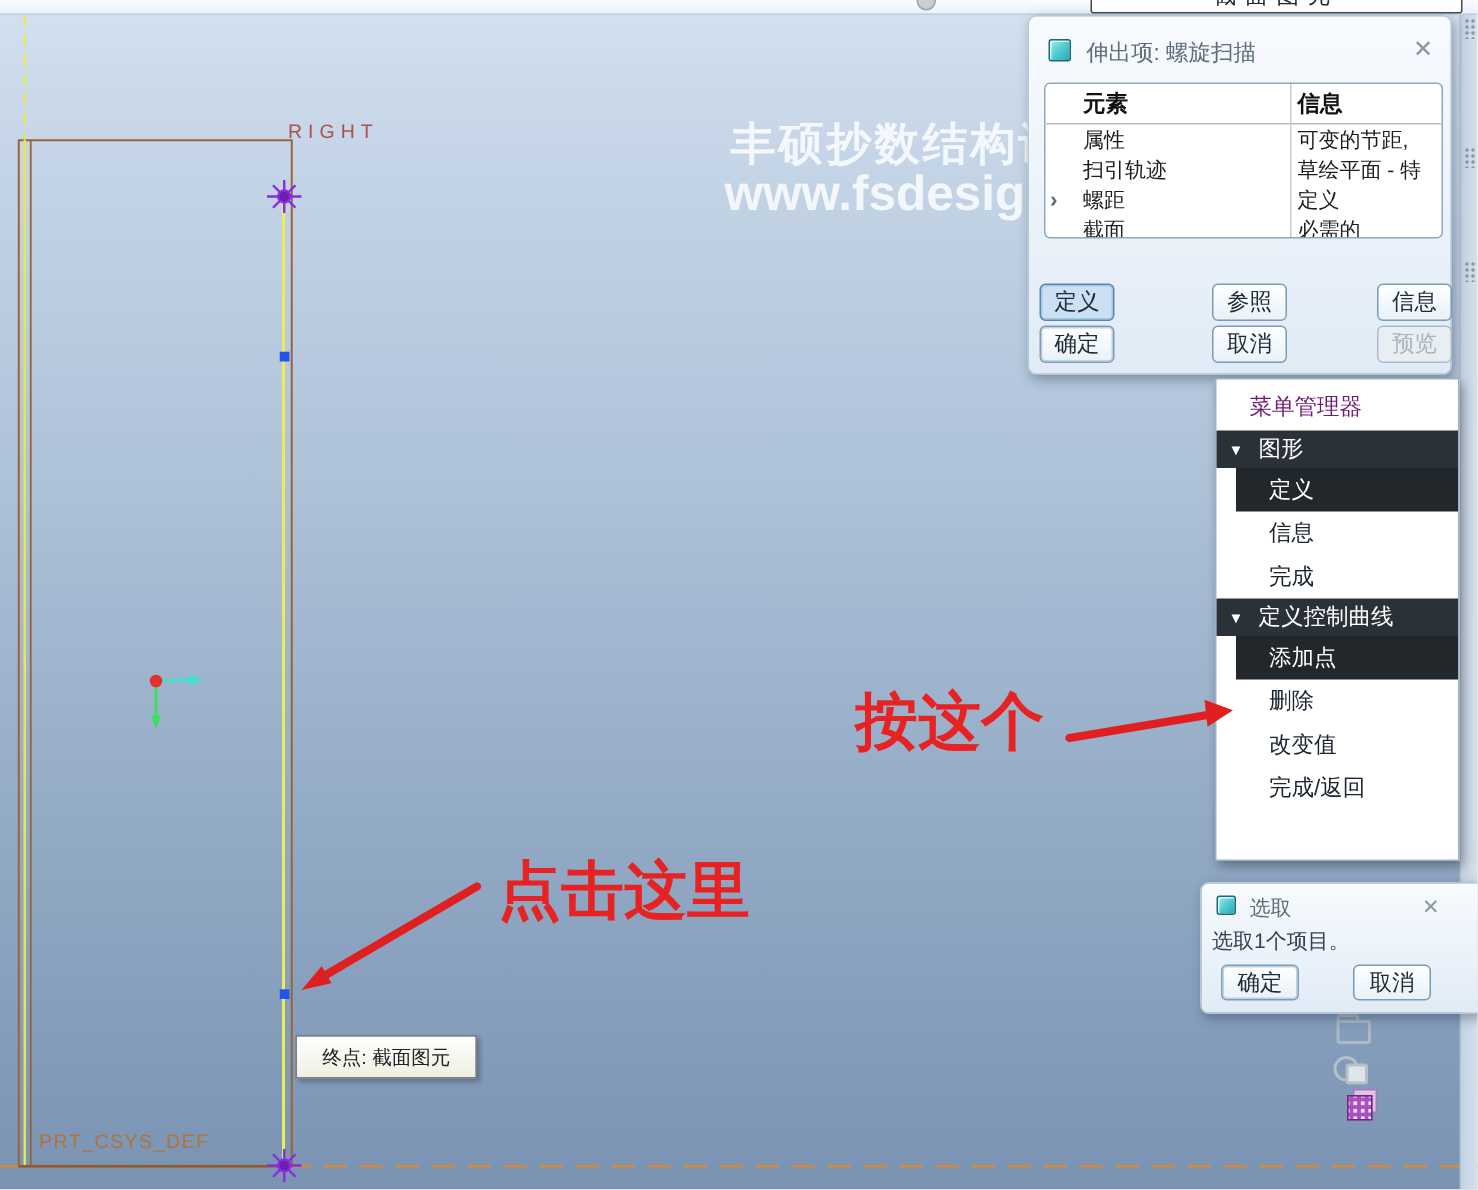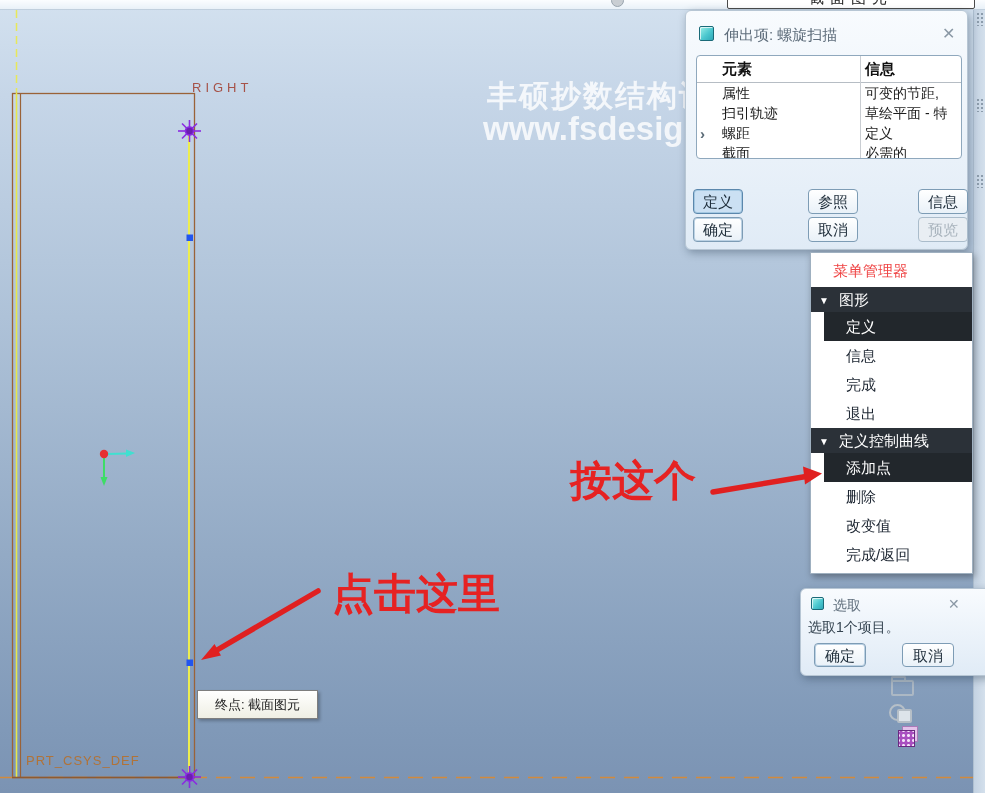--- a/index.html
+++ b/index.html
@@ -84,21 +84,21 @@
   .btn { position:absolute; width:50px; height:25px; border:1px solid #7d9cb5; border-radius:4px;
     background:linear-gradient(#ffffff,#e9f1f8); font-size:15px; color:#1c2b38;
     text-align:center; line-height:23px; cursor:default; }
   .btn.active { background:#cbe0f3; border-color:#5b87ac; box-shadow:inset 0 0 0 1px #a4c8e2; }
   .btn.default { box-shadow:inset 0 0 0 1px #bcd2e4; }
   .btn.disabled { color:#a9b4bd; background:#e9eef3; border-color:#aabccb; }
 
   
   #menu-manager { position:absolute; left:810px; top:252px; width:163px; height:322px;
     background:#fff; border:1px solid #9fb0c0; box-shadow:2px 3px 7px rgba(0,0,0,.35); z-index:10; }
-  #mm-title { height:34px; padding:9px 0 0 22px; font-size:15px; color:#ef4444; }
+  #mm-title { height:34px; padding:9px 0 0 22px; font-size:15px; color:#701a75; }
   .mm-header { height:25px; background:#2b3138; color:#fff; font-size:15px; line-height:25px;
     padding-left:8px; white-space:nowrap; }
   .mm-header .tri { font-size:10px; margin-right:6px; vertical-align:1px; }
   .mm-items { padding-left:13px; }
   .mm-item { height:29px; line-height:29px; padding-left:22px; font-size:15px; color:#1b2430; cursor:default; }
   .mm-item.selected { background:#22272c; color:#fff; }
   .mm-item.bold { font-weight:400; }
 
   
   #sel-msg { position:absolute; left:7px; top:30px; font-size:14px; color:#33424f; white-space:nowrap; }
@@ -235,21 +235,20 @@
     <div id="mm-title">菜单管理器</div>
 
     <div class="mm-header">
       <span class="tri">▼</span>
       <span>图形</span>
     </div>
     <div class="mm-items">
       <div class="mm-item selected">定义</div>
       <div class="mm-item">信息</div>
       <div class="mm-item">完成</div>
-      <div class="mm-item">退出</div>
     </div>
 
     <div class="mm-header">
       <span class="tri">▼</span>
       <span>定义控制曲线</span>
     </div>
     <div class="mm-items">
       <div class="mm-item selected">添加点</div>
       <div class="mm-item">删除</div>
       <div class="mm-item">改变值</div>

